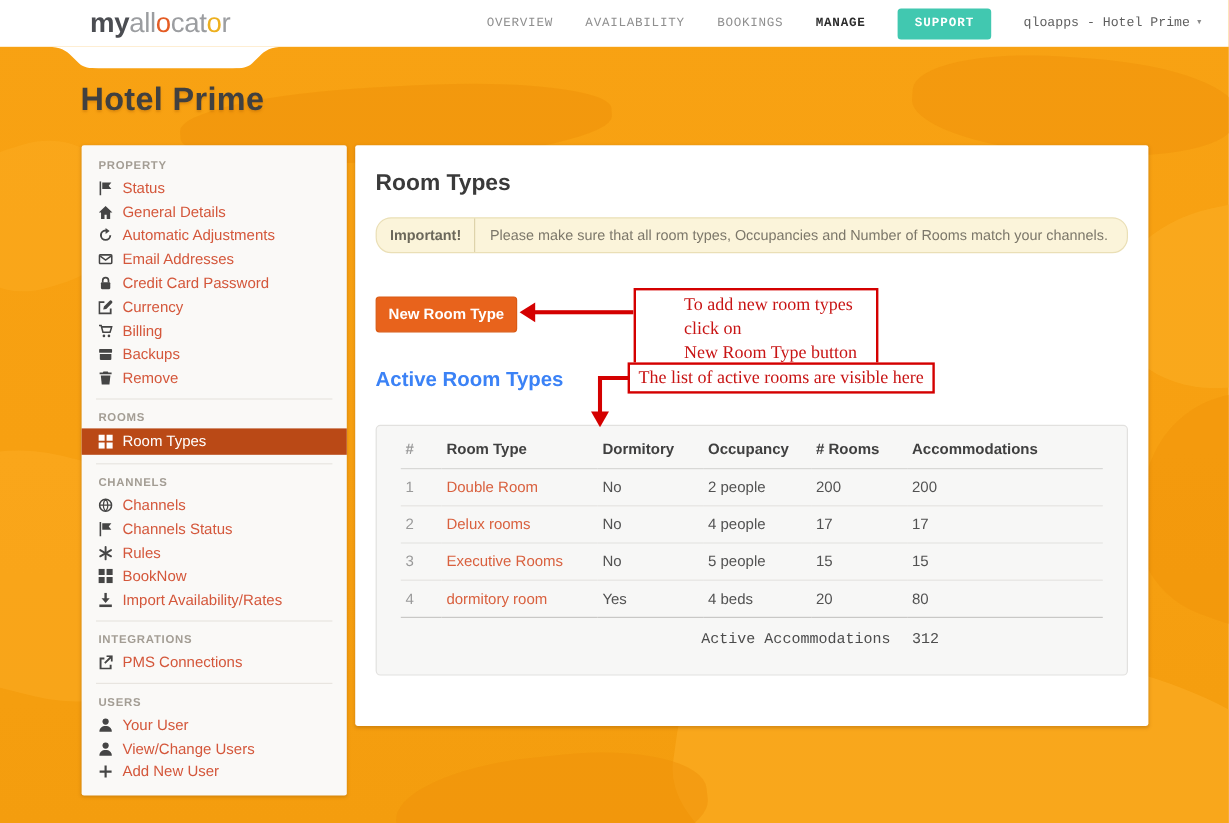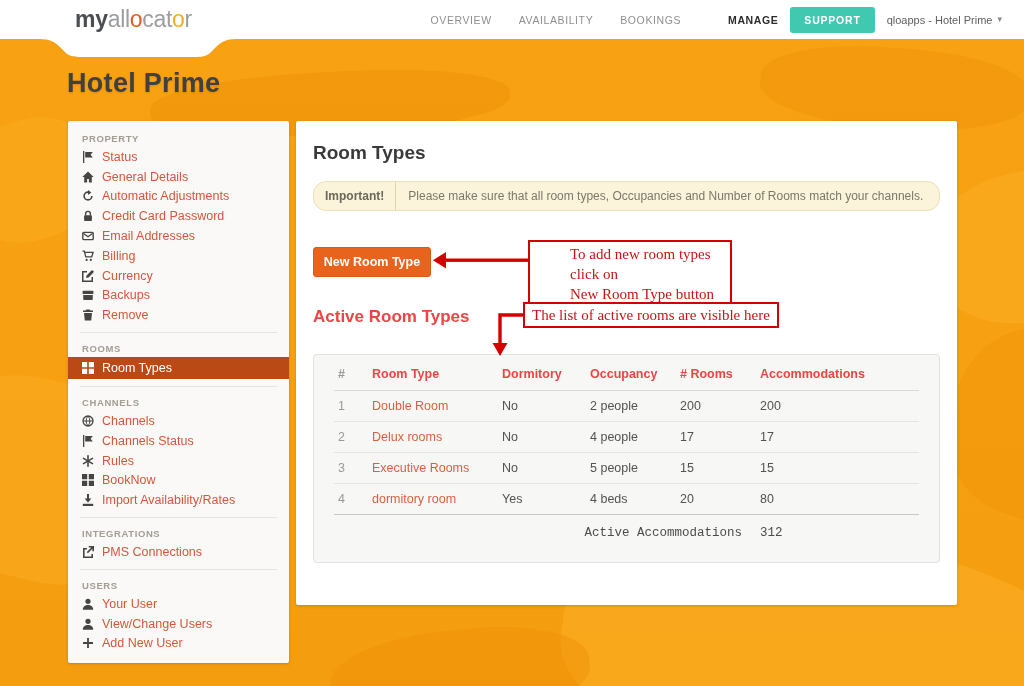--- a/index.html
+++ b/index.html
@@ -18,23 +18,23 @@
   .b-light{background:#fcae25;}
   .b-dark{background:#ef9209;}
   
   .topbar{position:absolute;top:0;left:0;width:1024px;height:39px;background:#ffffff;z-index:5;
     display:flex;align-items:center;}
   .logo{position:absolute;left:75px;top:6px;font-size:23px;letter-spacing:-0.3px;cursor:pointer;}
   .lg-my{font-weight:bold;color:#4b4d52;}
   .lg-gray{color:#9b9da0;}
   .lg-o1{color:#e45c24;}
   .lg-o2{color:#edb01f;}
-  .nav{position:absolute;right:22px;top:0;height:39px;display:flex;align-items:center;gap:12px;}
+  .nav{position:absolute;right:22px;top:0;height:39px;display:flex;align-items:center;gap:27px;font-family:Liberation Mono, monospace;}
   .nav-item{font-size:10.5px;letter-spacing:0.6px;color:#8f8f8f;cursor:pointer;text-transform:uppercase;}
-  .nav-item.active{color:#2d2d2d;font-weight:bold;margin-left:20px;}
+  .nav-item.active{color:#2d2d2d;font-weight:bold;}
   .btn-support{background:var(--teal);color:#fff;font-size:10.5px;font-weight:bold;letter-spacing:0.8px;
     border:none;border-radius:3px;padding:7px 14px;cursor:pointer;font-family:inherit;}
   .account{font-size:11px;color:#5f5f5f;cursor:pointer;display:flex;gap:5px;}
   .caret{font-size:9px;color:#8a8a8a;}
   .logo-tab{position:absolute;left:40px;top:39px;z-index:4;}
   
   .hotel-title{position:absolute;left:67px;top:68px;margin:0;font-size:27px;font-weight:bold;
     color:#404040;letter-spacing:0.3px;text-shadow:0 1px 2px rgba(175,95,0,.35);z-index:2;}
   
   .sidebar{position:absolute;left:68px;top:121px;width:221px;height:542px;background:#faf9f7;
@@ -53,25 +53,25 @@
     border-radius:2px;box-shadow:0 1px 3px rgba(120,60,0,.28);z-index:3;padding:21px 17px;}
   .page-title{margin:0 0 17px;font-size:19px;font-weight:bold;color:#3a3a3a;}
   .alert{display:flex;align-items:stretch;height:30px;background:#fbf4da;border:1px solid #eadfb6;
     border-radius:13px;font-size:12px;color:#7c776a;margin-bottom:36px;}
   .alert-label{display:flex;align-items:center;padding:0 11px;font-weight:bold;color:#6b675a;}
   .alert-sep{width:1px;background:#ded3ab;}
   .alert-msg{display:flex;align-items:center;padding:0 12px;}
   .btn-new{display:inline-block;background:var(--accent);color:#fff;border:1px solid #da5a14;
     border-radius:3px;font-family:inherit;font-size:12.5px;font-weight:bold;
     padding:0;width:118px;height:30px;cursor:pointer;}
-  .active-title{margin:30px 0 27px;font-size:17px;font-weight:bold;color:#ef4444;}
+  .active-title{margin:30px 0 27px;font-size:17px;font-weight:bold;color:#3b82f6;}
   
   .panel{background:#f7f7f6;border:1px solid #e2e1df;border-radius:4px;padding:2px 20px 14px;}
   table{width:100%;border-collapse:collapse;font-size:12.5px;color:#525252;}
-  th{text-align:left;font-weight:bold;color:#ef4444;padding:10px 4px 9px;border-bottom:1px solid #d8d8d6;}
+  th{text-align:left;font-weight:bold;color:#404040;padding:10px 4px 9px;border-bottom:1px solid #d8d8d6;}
   th.num,td.num{color:#9a9a9a;}
   td{padding:8px 4px;border-bottom:1px solid #e5e4e2;}
   tbody tr:last-child td{border-bottom:1px solid #c9c8c6;}
   .room-link{color:#d9603e;cursor:pointer;}
   tfoot td{border-bottom:none;padding-top:11px;color:#4c4c4c;font-family:Liberation Mono, monospace;}
   .foot-label{text-align:right;padding-right:14px;}
   
   .ann{position:absolute;z-index:6;background:#fff;border:2px solid var(--ann-red);
     font-family:"Liberation Serif",serif;font-size:15px;color:#c81414;line-height:20px;padding:2px 7px;}
   #ann1{left:528px;top:240px;width:204px;padding-left:40px;}
@@ -138,54 +138,54 @@
     <div class="side-item">
       <span class="icn">
         <svg viewBox="0 0 12 12" fill="currentColor">
           <path d="M6 1.3a4.7 4.7 0 1 0 4.7 4.7H9.1A3.1 3.1 0 1 1 6 2.9V5l3.4-2.5L6 0z"></path>
         </svg>
       </span>
       <span>Automatic Adjustments</span>
     </div>
     <div class="side-item">
       <span class="icn">
-        <svg viewBox="0 0 12 12" fill="currentColor">
-          <path d="M3.6 5.4V3.8a2.4 2.4 0 0 1 4.8 0v1.6" fill="none" stroke="currentColor" stroke-width="1.4"></path>
-          <rect x="2.1" y="5.2" width="7.8" height="5.8" rx="0.9"></rect>
-        </svg>
-      </span>
-      <span>Credit Card Password</span>
-    </div>
-    <div class="side-item">
-      <span class="icn">
         <svg viewBox="0 0 12 12" fill="none" stroke="currentColor">
           <rect x="0.8" y="2.4" width="10.4" height="7.2" rx="0.8" stroke-width="1.4"></rect>
           <path d="M1.5 3.4L6 6.7l4.5-3.3" stroke-width="1.3"></path>
         </svg>
       </span>
       <span>Email Addresses</span>
     </div>
     <div class="side-item">
       <span class="icn">
         <svg viewBox="0 0 12 12" fill="currentColor">
+          <path d="M3.6 5.4V3.8a2.4 2.4 0 0 1 4.8 0v1.6" fill="none" stroke="currentColor" stroke-width="1.4"></path>
+          <rect x="2.1" y="5.2" width="7.8" height="5.8" rx="0.9"></rect>
+        </svg>
+      </span>
+      <span>Credit Card Password</span>
+    </div>
+    <div class="side-item">
+      <span class="icn">
+        <svg viewBox="0 0 12 12" fill="currentColor">
+          <path d="M11.2.8a1.4 1.4 0 0 0-2 0L4.6 5.4 4 8l2.6-.6 4.6-4.6a1.4 1.4 0 0 0 0-2z"></path>
+          <path d="M9.5 7v3.5H1.5v-8H5V1H0v11h11V7z"></path>
+        </svg>
+      </span>
+      <span>Currency</span>
+    </div>
+    <div class="side-item">
+      <span class="icn">
+        <svg viewBox="0 0 12 12" fill="currentColor">
           <path d="M.5 1.2h1.8l1.5 5.6h5.9l1.4-4.4H3" fill="none" stroke="currentColor" stroke-width="1.3"></path>
           <circle cx="4.6" cy="9.9" r="1.1"></circle>
           <circle cx="8.8" cy="9.9" r="1.1"></circle>
         </svg>
       </span>
       <span>Billing</span>
-    </div>
-    <div class="side-item">
-      <span class="icn">
-        <svg viewBox="0 0 12 12" fill="currentColor">
-          <path d="M11.2.8a1.4 1.4 0 0 0-2 0L4.6 5.4 4 8l2.6-.6 4.6-4.6a1.4 1.4 0 0 0 0-2z"></path>
-          <path d="M9.5 7v3.5H1.5v-8H5V1H0v11h11V7z"></path>
-        </svg>
-      </span>
-      <span>Currency</span>
     </div>
     <div class="side-item">
       <span class="icn">
         <svg viewBox="0 0 12 12" fill="currentColor">
           <rect x="0.6" y="1.8" width="10.8" height="3.2" rx="0.7"></rect>
           <path d="M1.2 6h9.6v4.1a.9.9 0 0 1-.9.9H2.1a.9.9 0 0 1-.9-.9z"></path>
         </svg>
       </span>
       <span>Backups</span>
     </div>

